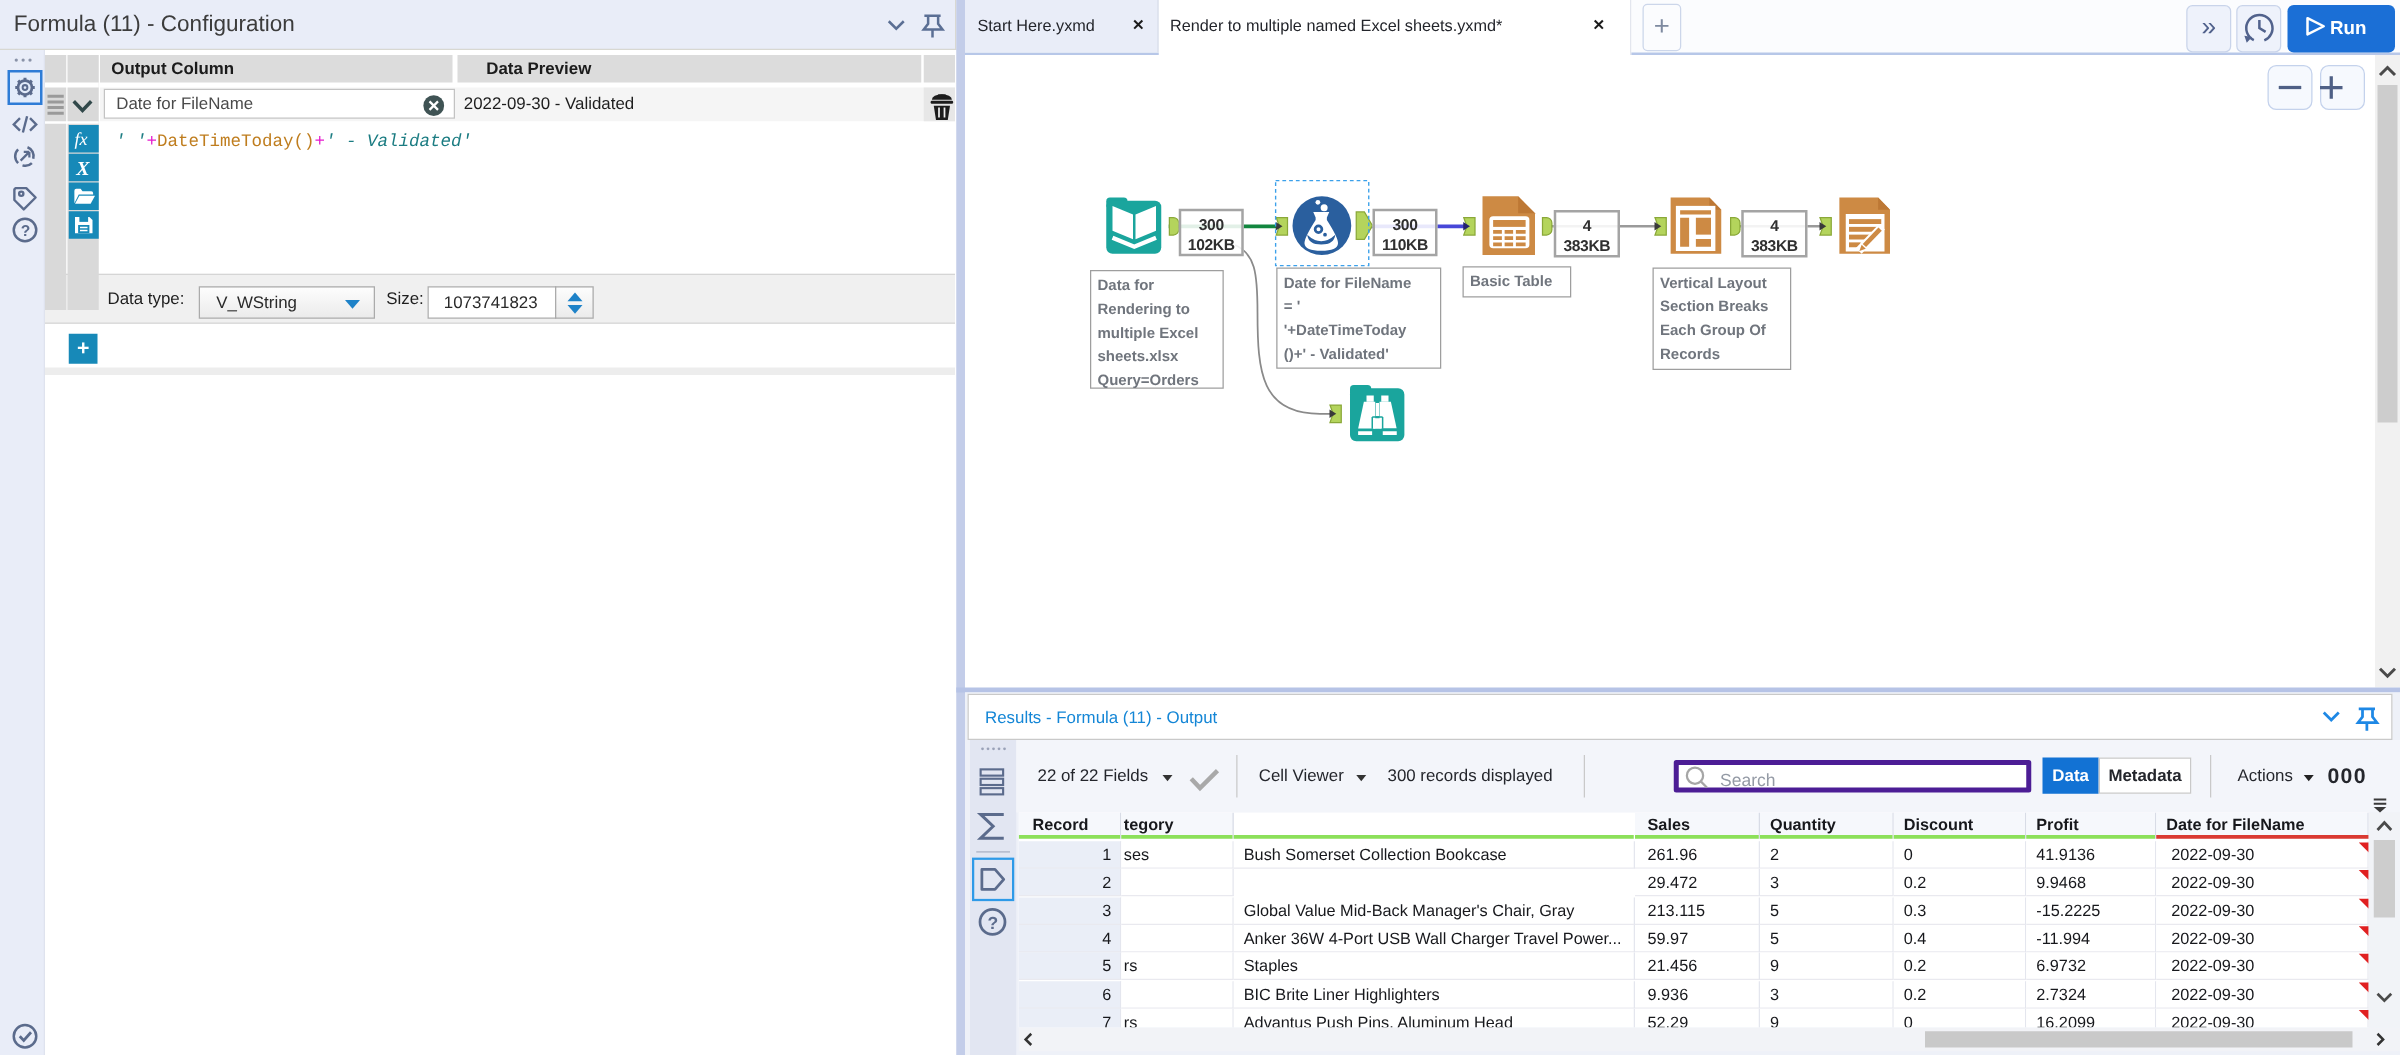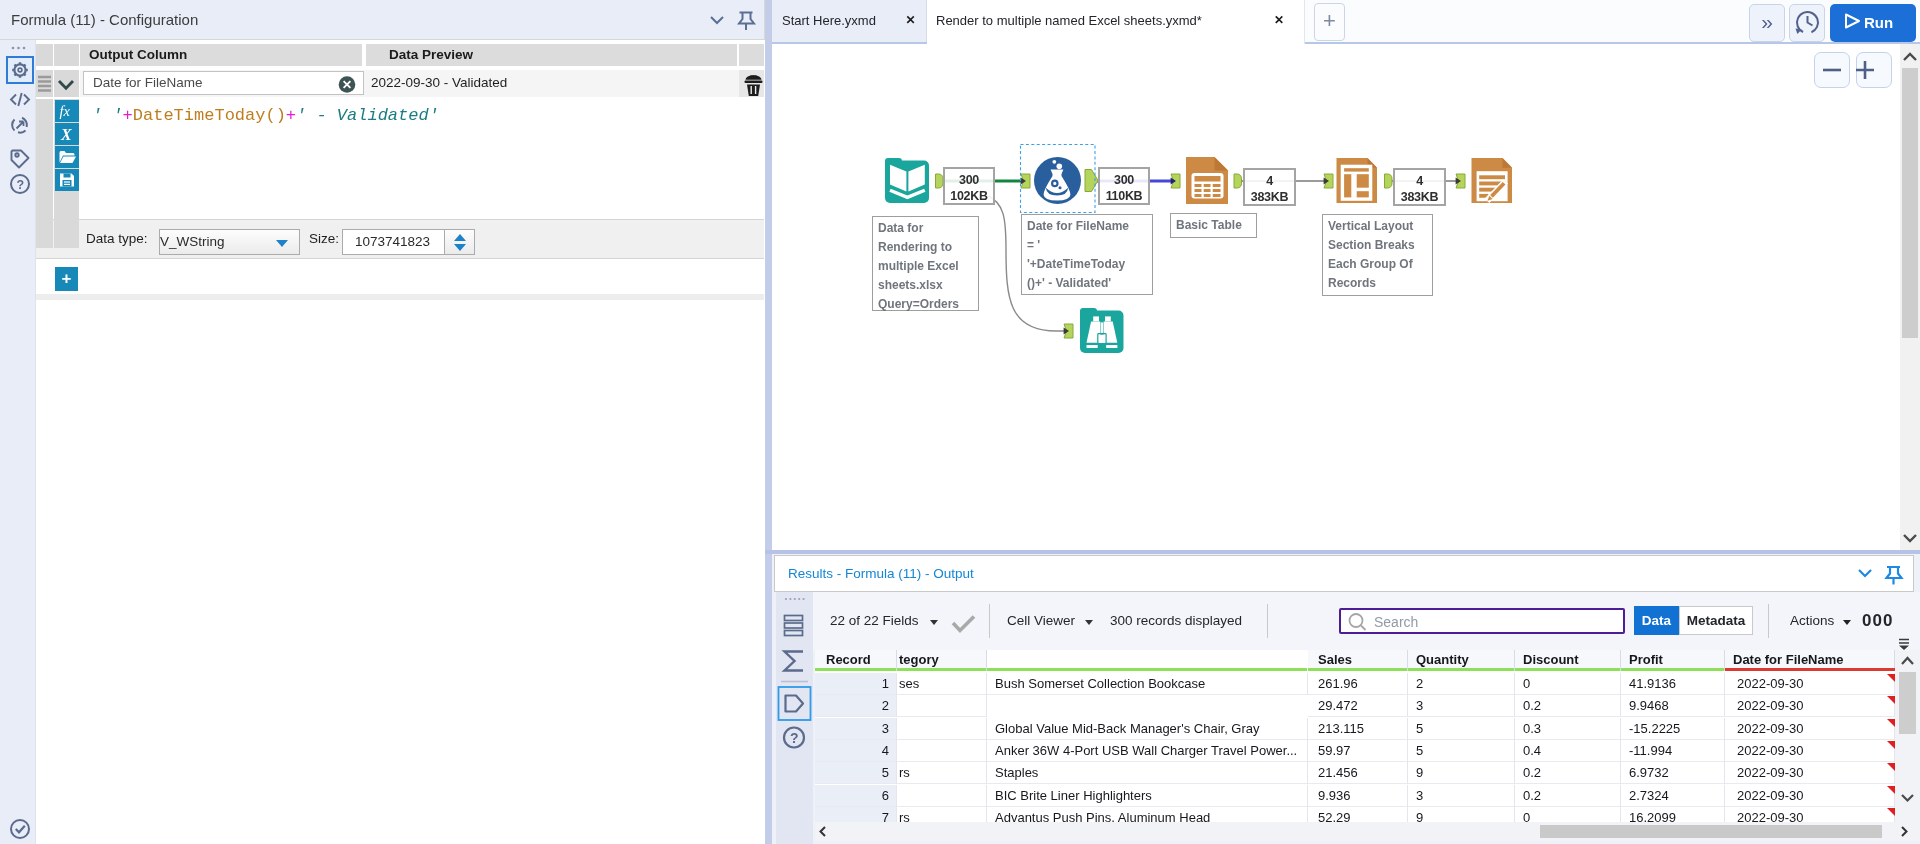--- a/index.html
+++ b/index.html
@@ -1,43 +1,43 @@
 <!DOCTYPE html>
 <html><head>
 <meta charset="utf-8">
 <style>
 *{margin:0;padding:0;box-sizing:border-box}
 html,body{width:1920px;height:844px}
 body{position:relative;font-family:"Liberation Sans",sans-serif;background:#fff;overflow:hidden;font-size:13px;color:#222}
 .abs{position:absolute}
 
-#cfg-title{left:0;top:0;width:764.5px;height:40px;background:#e9edf8;border:1px solid #d8d8d2;border-left:none;border-top:none;color:#3c3c3c;font-size:15px;line-height:39px;padding-left:11px}
+#cfg-title{left:0;top:0;width:764.5px;height:40px;background:#e9edf8;border:1px solid #d8d8d2;border-left:none;border-top:none;color:#3c3c3c;font-size:18px;line-height:39px;padding-left:11px}
 #left-strip{left:0;top:40px;width:36px;height:804px;background:#e9edf8;border-right:1px solid #dfe3ee}
 
 #gutterA{left:36px;top:44px;width:16.5px;height:204px;background:#d9d9d9;z-index:2}
 #gutterB{left:54px;top:44px;width:25px;height:204px;background:#d9d9d9;z-index:2}
 .gsep{position:absolute;left:36px;width:43px;background:#fff;z-index:3}
 #hdr-oc{left:80px;top:44px;width:282px;height:22px;background:#dcdcdc;font-weight:bold;font-size:13.5px;color:#1b1b1b;line-height:22px;padding-left:9px}
 #hdr-dp{left:366px;top:44px;width:371px;height:22px;background:#dcdcdc;font-weight:bold;font-size:13.5px;color:#1b1b1b;line-height:22px;padding-left:23px}
 #hdr-tr{left:739px;top:44px;width:25px;height:22px;background:#dcdcdc}
 #rowbg{left:80px;top:69.5px;width:684px;height:27px;background:#f5f5f5}
 #inp-name{left:83px;top:71px;width:281px;height:24px;background:#fff;border:1px solid #c3c3c3;font-size:13.5px;color:#4a4a4a;line-height:22px;padding-left:9px}
 #prev-txt{left:371px;top:70px;font-size:13.5px;color:#1e1e1e;line-height:26px}
 #trash-cell{left:739px;top:69.5px;width:25px;height:27px;background:#e7e7e7}
 
 #fx-strip{left:55px;top:100px;width:40px;height:103px;z-index:4}
 .fxbtn{width:24px;height:21.5px;background:#1789b8;margin-bottom:1.5px;position:relative;color:#fff}
-#formula-line{left:92px;top:106px;font-family:"Liberation Mono",monospace;font-size:17px;white-space:pre}
+#formula-line{left:92px;top:106px;font-family:"Liberation Mono",monospace;font-size:14px;white-space:pre}
 .sq{color:#1b7c82;font-style:italic}
 .sop{color:#e51ccd}
 .sfn{color:#bf7d1e}
 
 #dt-strip{left:36px;top:219px;width:728px;height:40px;background:#f0f0f0;border-top:1px solid #d5d5d5;border-bottom:1px solid #d5d5d5}
 #dt-label{left:86px;top:219px;line-height:40px;font-size:13.5px;color:#1e1e1e}
-#dt-dd{left:159px;top:229px;width:141px;height:26px;background:linear-gradient(#fdfdfd,#ebebeb);border:1px solid #ababab;font-size:13.5px;color:#2a2a2a;line-height:24px;}
+#dt-dd{left:159px;top:229px;width:141px;height:26px;background:linear-gradient(#fdfdfd,#ebebeb);border:1px solid #ababab;font-size:13.5px;color:#2a2a2a;line-height:24px;padding-left:13px}
 #dt-dd .car{position:absolute;right:11px;top:10px;width:0;height:0;border-left:6px solid transparent;border-right:6px solid transparent;border-top:7px solid #1e82c8}
 #sz-label{left:309px;top:219px;line-height:40px;font-size:13.5px;color:#1e1e1e}
 #sz-inp{left:342px;top:229px;width:103px;height:26px;background:#fff;border:1px solid #ababab;font-size:13.5px;color:#2a2a2a;line-height:24px;padding-left:12px}
 #sz-spin{left:444px;top:229px;width:31px;height:26px;background:linear-gradient(#fdfdfd,#ebebeb);border:1px solid #ababab}
 .tri-up{width:0;height:0;border-left:6px solid transparent;border-right:6px solid transparent;border-bottom:7px solid #1e82c8;position:absolute;left:9px;top:4px}
 .tri-dn{width:0;height:0;border-left:6px solid transparent;border-right:6px solid transparent;border-top:7px solid #1e82c8;position:absolute;left:9px;top:14px}
 #plusbtn{left:55px;top:267px;width:23px;height:24px;background:#1789b8;color:#fff;font-weight:bold;font-size:17px;text-align:center;line-height:23px}
 
 #vsplit{left:764.5px;top:0;width:7px;height:844px;background:#c3cde9}
 
@@ -58,21 +58,21 @@
 .ann{position:absolute;background:#fff;border:1.5px solid #9e9e9e;font-size:12px;font-weight:bold;color:#70757d;line-height:19px;padding:2px 0 2px 5px}
 .cnt{position:absolute;background:rgba(255,255,255,0.88);border:2px solid #a4a4a4;font-size:12.5px;font-weight:bold;color:#2f2f2f;text-align:center;line-height:16px;padding-top:3px;letter-spacing:-0.3px}
 
 #hsplit{left:764.5px;top:549.5px;width:1155.5px;height:4.5px;background:#b6c3e6}
 #res-bg{left:771.5px;top:554px;width:1148.5px;height:290px;background:#eef1f8}
 #res-title{left:774px;top:555px;width:1140px;height:37px;background:#fff;border:1px solid #c9c9c9;color:#1486d6;font-size:13.5px;line-height:35px;padding-left:13px}
 #res-strip{left:776px;top:592px;width:37px;height:252px;background:#e2e6f2}
 #res-tools{left:813px;top:592px;width:1107px;height:58px;background:#f3f5fa}
 .tbtxt{position:absolute;font-size:13.5px;color:#24262c;line-height:58px}
 .tsep{position:absolute;top:604px;width:1px;height:34px;background:#c9c9c9}
-#searchbox{left:1339px;top:608px;width:286px;height:26px;background:#fff;border:2px solid #4c1d95;border-radius:2px;color:#949aa5;font-size:14px;line-height:24px;padding-left:33px}
+#searchbox{left:1339px;top:608px;width:286px;height:26px;background:#fff;border:4px solid #4c1d95;border-radius:2px;color:#949aa5;font-size:14px;line-height:24px;padding-left:33px}
 #btn-data{left:1634px;top:606px;width:45px;height:29px;background:#1272d4;color:#fff;font-size:13.5px;font-weight:bold;text-align:center;line-height:29px}
 #btn-meta{left:1679px;top:606px;width:74px;height:29px;background:#fff;border:1px solid #c9c9c9;color:#24262c;font-size:13.5px;font-weight:bold;text-align:center;line-height:27px}
 
 #grid{left:815px;top:650px;width:1080px;height:172px;background:#fff;overflow:hidden}
 .gh{position:absolute;top:0;height:21px;font-weight:bold;font-size:13px;color:#17181c;background:#f6f8fc;border-right:1px solid #d8dce6;line-height:20px;padding-left:8px}
 .gu{position:absolute;top:18px;height:3px}
 .gc{position:absolute;height:22px;font-size:13px;color:#17181c;border-right:1px solid #e4e6ee;border-bottom:1px solid #e9e9ef;line-height:21px;padding-left:8px;background:#fff;white-space:nowrap;overflow:hidden}
 .rc{background:#eaeef7;text-align:right;padding-right:7px}
 .redtri{position:absolute;width:0;height:0;border-left:8px solid transparent;border-top:8px solid #e02020}
 #grid-vscroll{left:1895px;top:650px;width:25px;height:172px;background:#f1f3f7}

